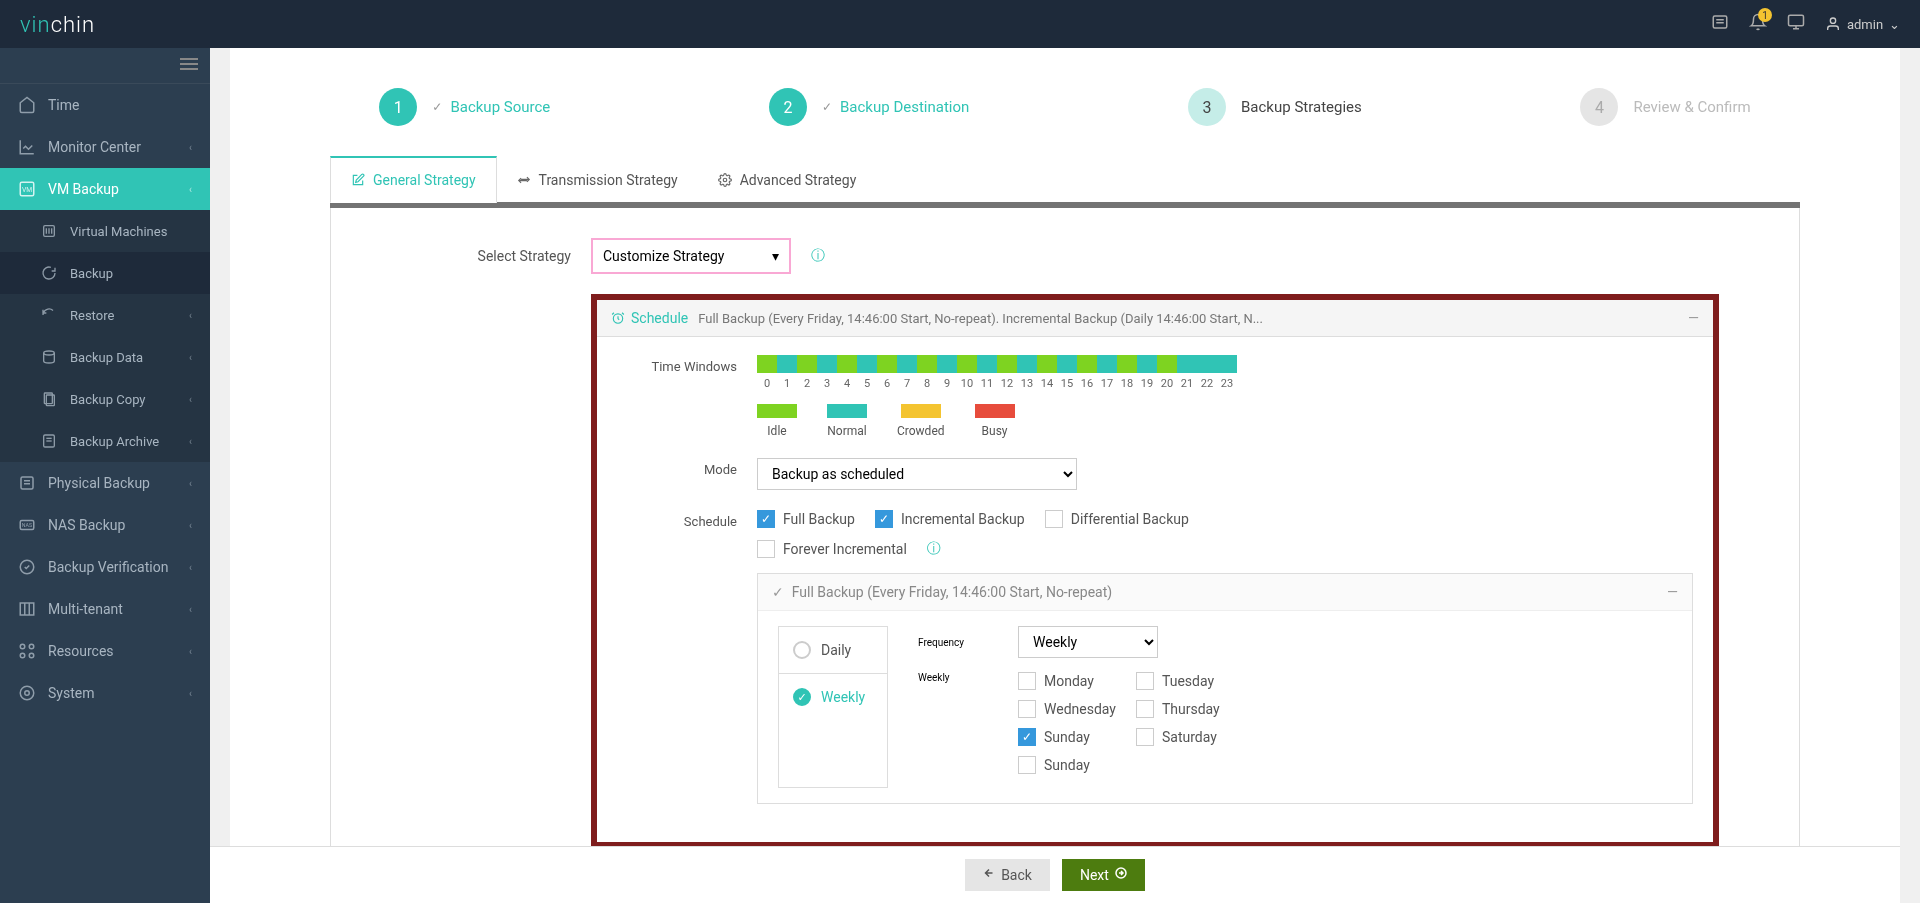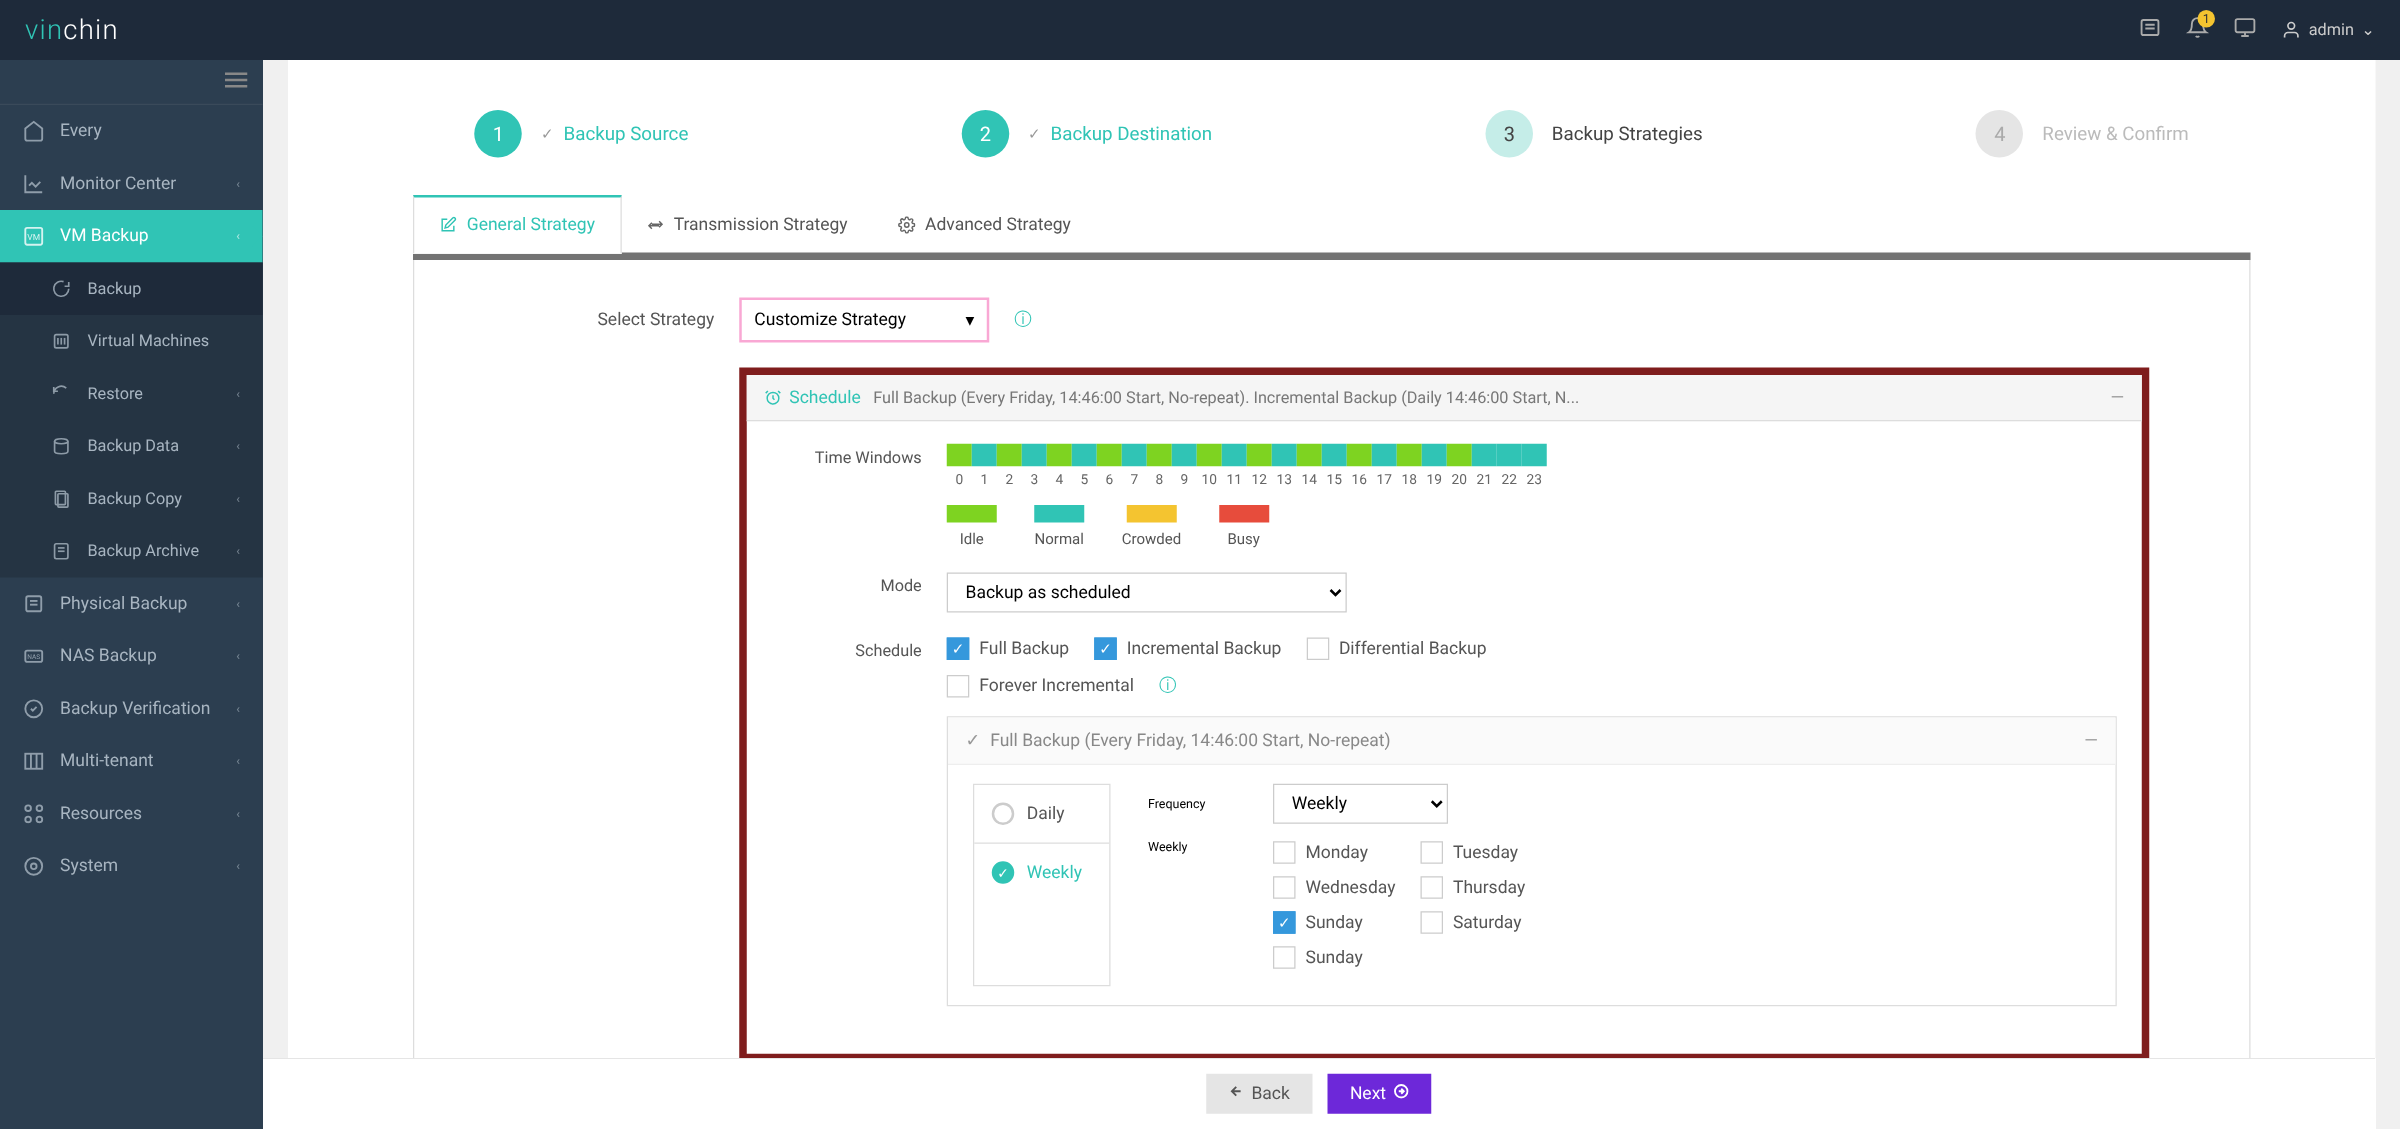--- a/index.html
+++ b/index.html
@@ -98,21 +98,21 @@
 .freq-row { display: flex; align-items: center; gap: 20px; margin-bottom: 14px; }
 .freq-row .lbl { width: 80px; font-size: 10px; color: #000000; }
 .days-grid { display: grid; grid-template-columns: repeat(2, auto); gap: 10px 20px; }
 
 select.native { border: 1px solid #ccc; padding: 6px 10px; font-size: 14px; min-width: 140px; background: #fff; }
 
 
 .footer { position: fixed; bottom: 0; left: 210px; right: 20px; background: #fff; border-top: 1px solid #ddd; padding: 12px; display: flex; justify-content: center; gap: 12px; }
 .btn { padding: 8px 18px; font-size: 14px; border: none; cursor: pointer; display: flex; align-items: flex-start; gap: 6px; }
 .btn-back { background: #e5e5e5; color: #555; }
-.btn-next { background: #6d28d9; color: #fff; }
+.btn-next { background: #4d7c0f; color: #fff; }
 </style>
 </head>
 <body>
 
 <div class="header">
   <div class="logo">
     <span class="vin">vin</span><span>chin</span>
   </div>
   <div class="header-right">
     <div class="header-icon">
@@ -153,21 +153,21 @@
         <line x1="0" y1="12" x2="18" y2="12" stroke="#888" stroke-width="2"></line>
       </svg>
   </div>
   <div id="nav">
       <div class="nav-item">
         <span class="nav-icon">
           <svg width="18" height="18" viewBox="0 0 24 24" fill="none" stroke="currentColor" stroke-width="2">
             <path d="M3 9l9-7 9 7v11a2 2 0 01-2 2H5a2 2 0 01-2-2z"></path>
           </svg>
         </span>
-        <span>Every</span>
+        <span>Time</span>
       </div>
       <div class="nav-item">
         <span class="nav-icon">
           <svg width="18" height="18" viewBox="0 0 24 24" fill="none" stroke="currentColor" stroke-width="2">
             <path d="M3 3v18h18M7 14l3-3 4 4 5-5"></path>
           </svg>
         </span>
         <span>Monitor Center</span>
         <span class="chevron">‹</span>
       </div>
@@ -175,38 +175,38 @@
         <span class="nav-icon">
           <svg width="18" height="18" viewBox="0 0 24 24" fill="none" stroke="currentColor" stroke-width="2">
             <rect x="3" y="3" width="18" height="18" rx="2"></rect>
             <text x="12" y="16" text-anchor="middle" font-size="9" fill="currentColor" stroke="none">VM</text>
           </svg>
         </span>
         <span>VM Backup</span>
         <span class="chevron">‹</span>
       </div>
       <div class="nav-sub">
-        <div class="nav-item selected">
-          <span class="nav-icon">
-            <svg width="16" height="16" viewBox="0 0 24 24" fill="none" stroke="currentColor" stroke-width="2">
-              <path d="M21 12a9 9 0 11-6.219-8.56M21 4v5h-5"></path>
-            </svg>
-          </span>
-          <span>Backup</span>
-        </div>
         <div class="nav-item">
           <span class="nav-icon">
             <svg width="16" height="16" viewBox="0 0 24 24" fill="none" stroke="currentColor" stroke-width="2">
               <rect x="4" y="4" width="16" height="16" rx="2"></rect>
               <line x1="8" y1="8" x2="8" y2="16"></line>
               <line x1="12" y1="8" x2="12" y2="16"></line>
               <line x1="16" y1="8" x2="16" y2="16"></line>
             </svg>
           </span>
           <span>Virtual Machines</span>
+        </div>
+        <div class="nav-item selected">
+          <span class="nav-icon">
+            <svg width="16" height="16" viewBox="0 0 24 24" fill="none" stroke="currentColor" stroke-width="2">
+              <path d="M21 12a9 9 0 11-6.219-8.56M21 4v5h-5"></path>
+            </svg>
+          </span>
+          <span>Backup</span>
         </div>
         <div class="nav-item">
           <span class="nav-icon">
             <svg width="16" height="16" viewBox="0 0 24 24" fill="none" stroke="currentColor" stroke-width="2">
               <path d="M3 12a9 9 0 0115-6.7M3 4v5h5"></path>
             </svg>
           </span>
           <span>Restore</span>
           <span class="chevron">‹</span>
         </div>

